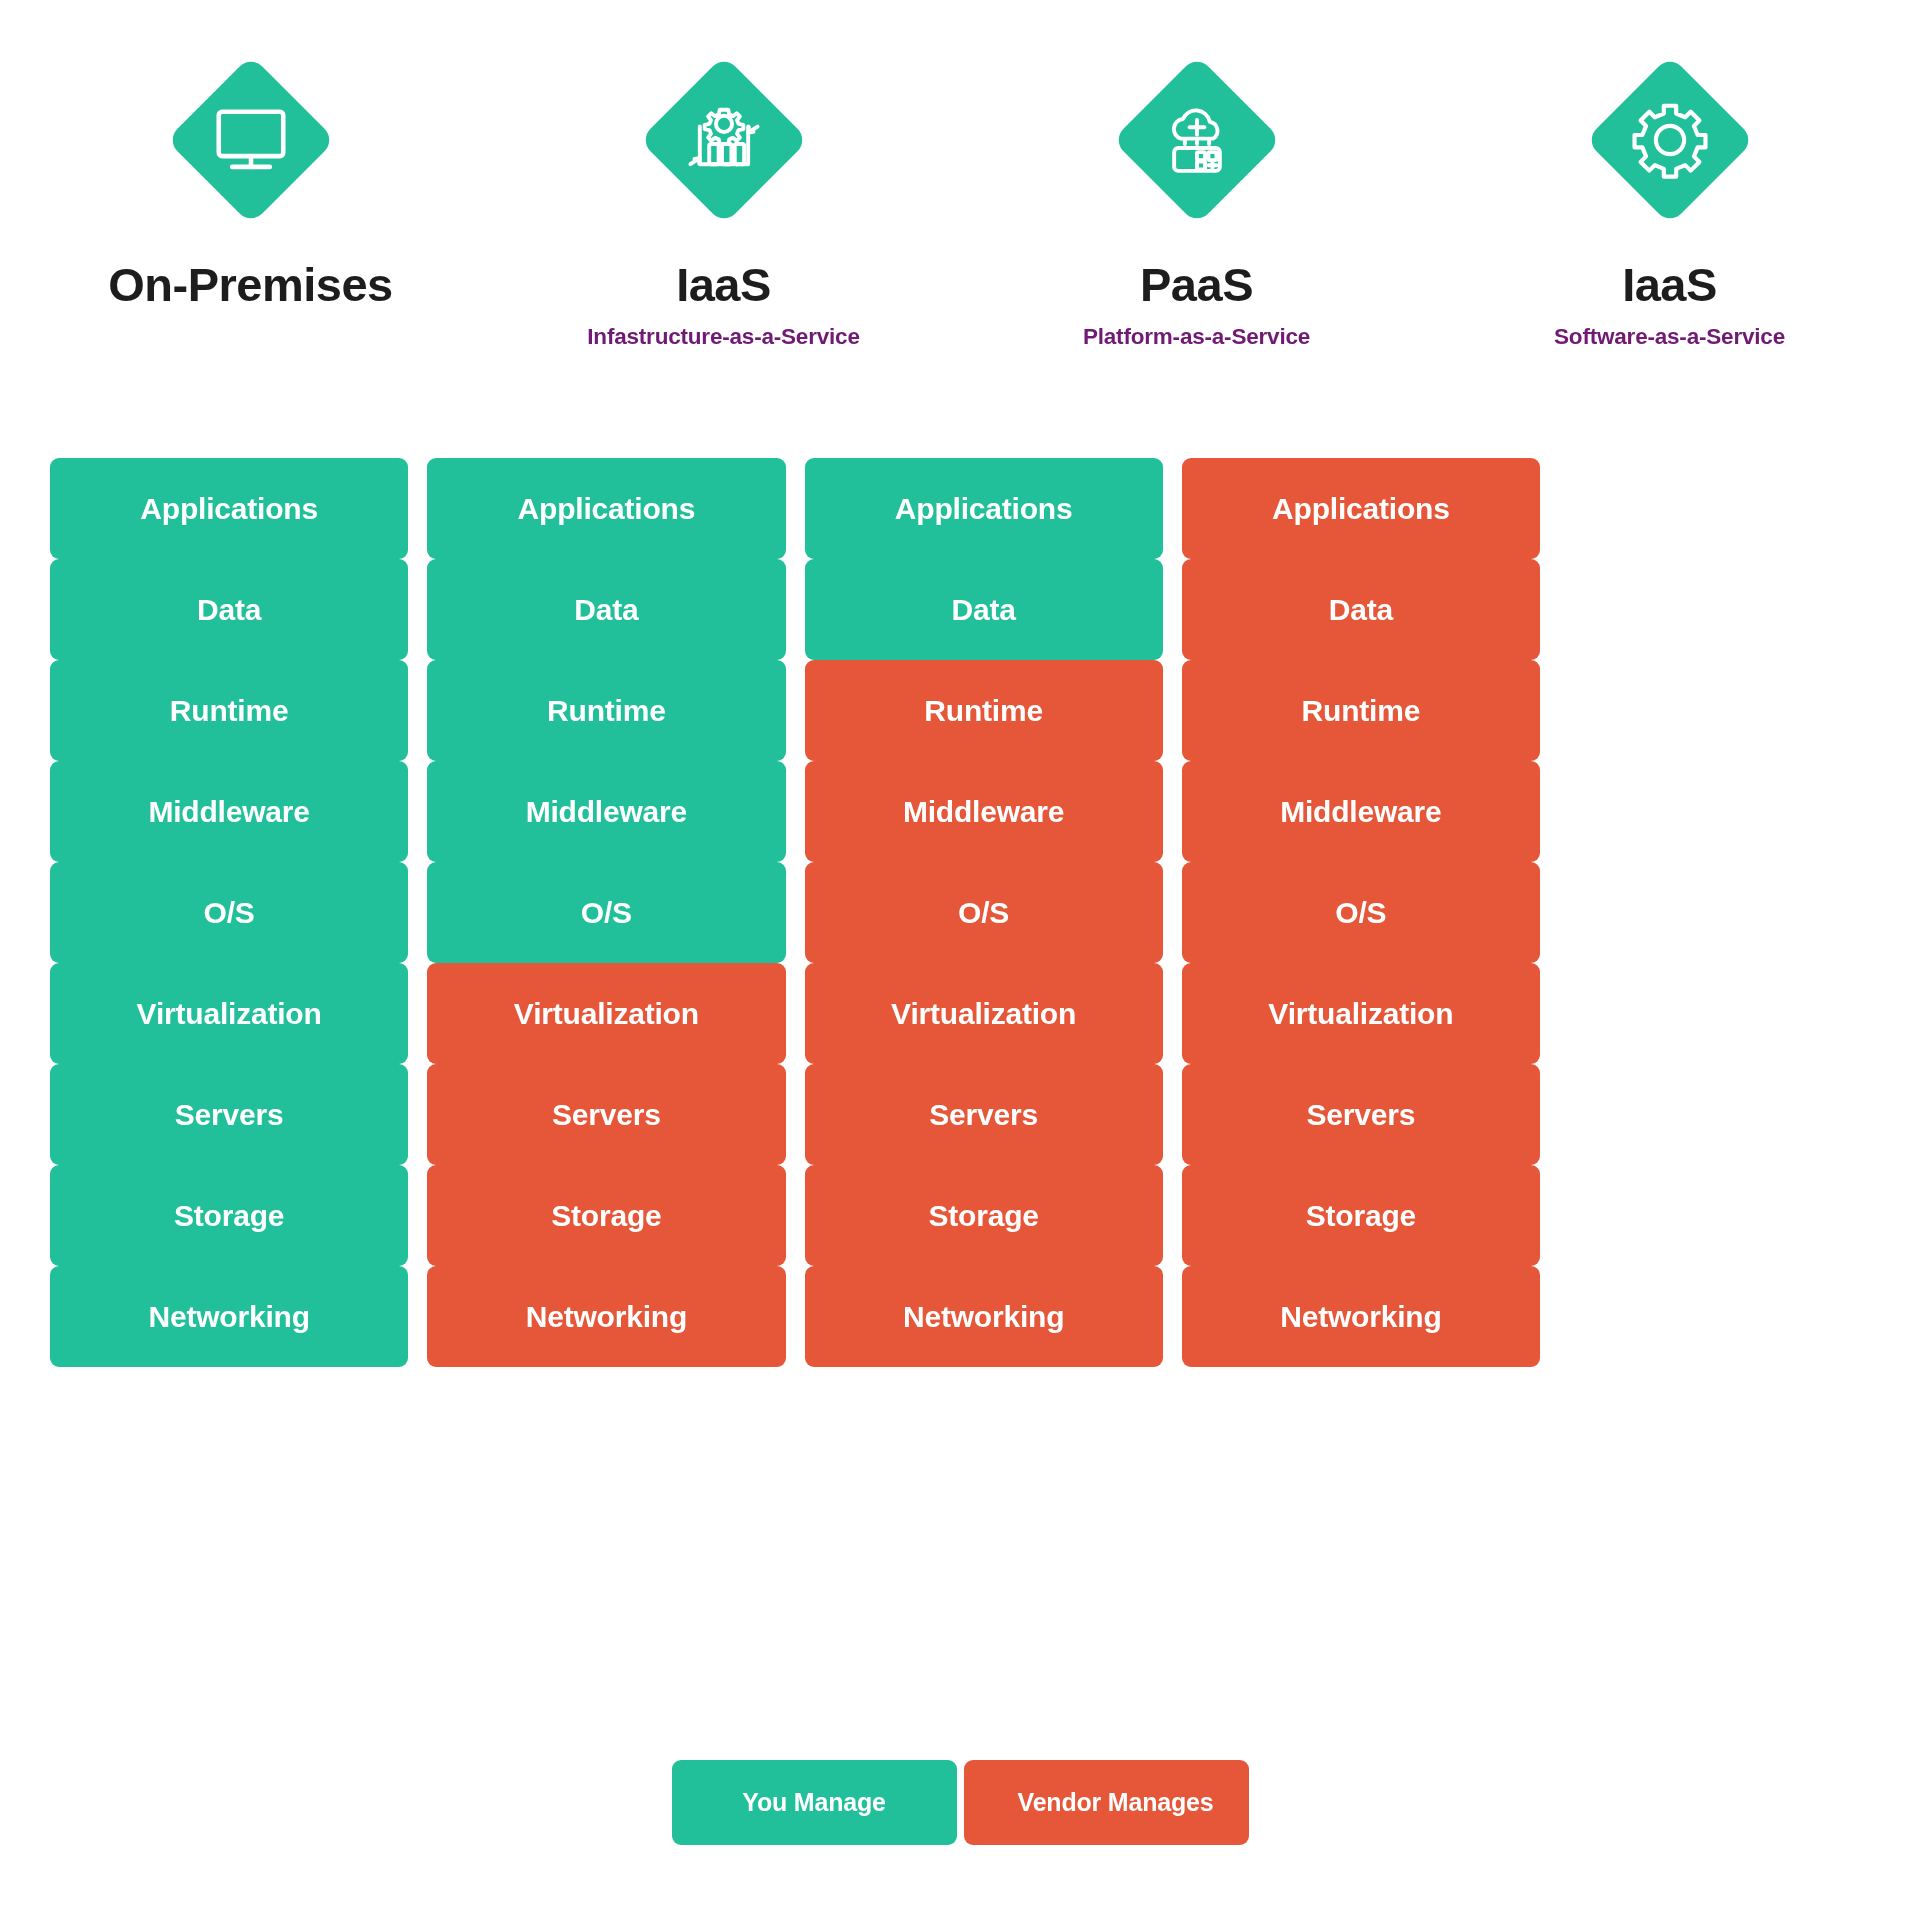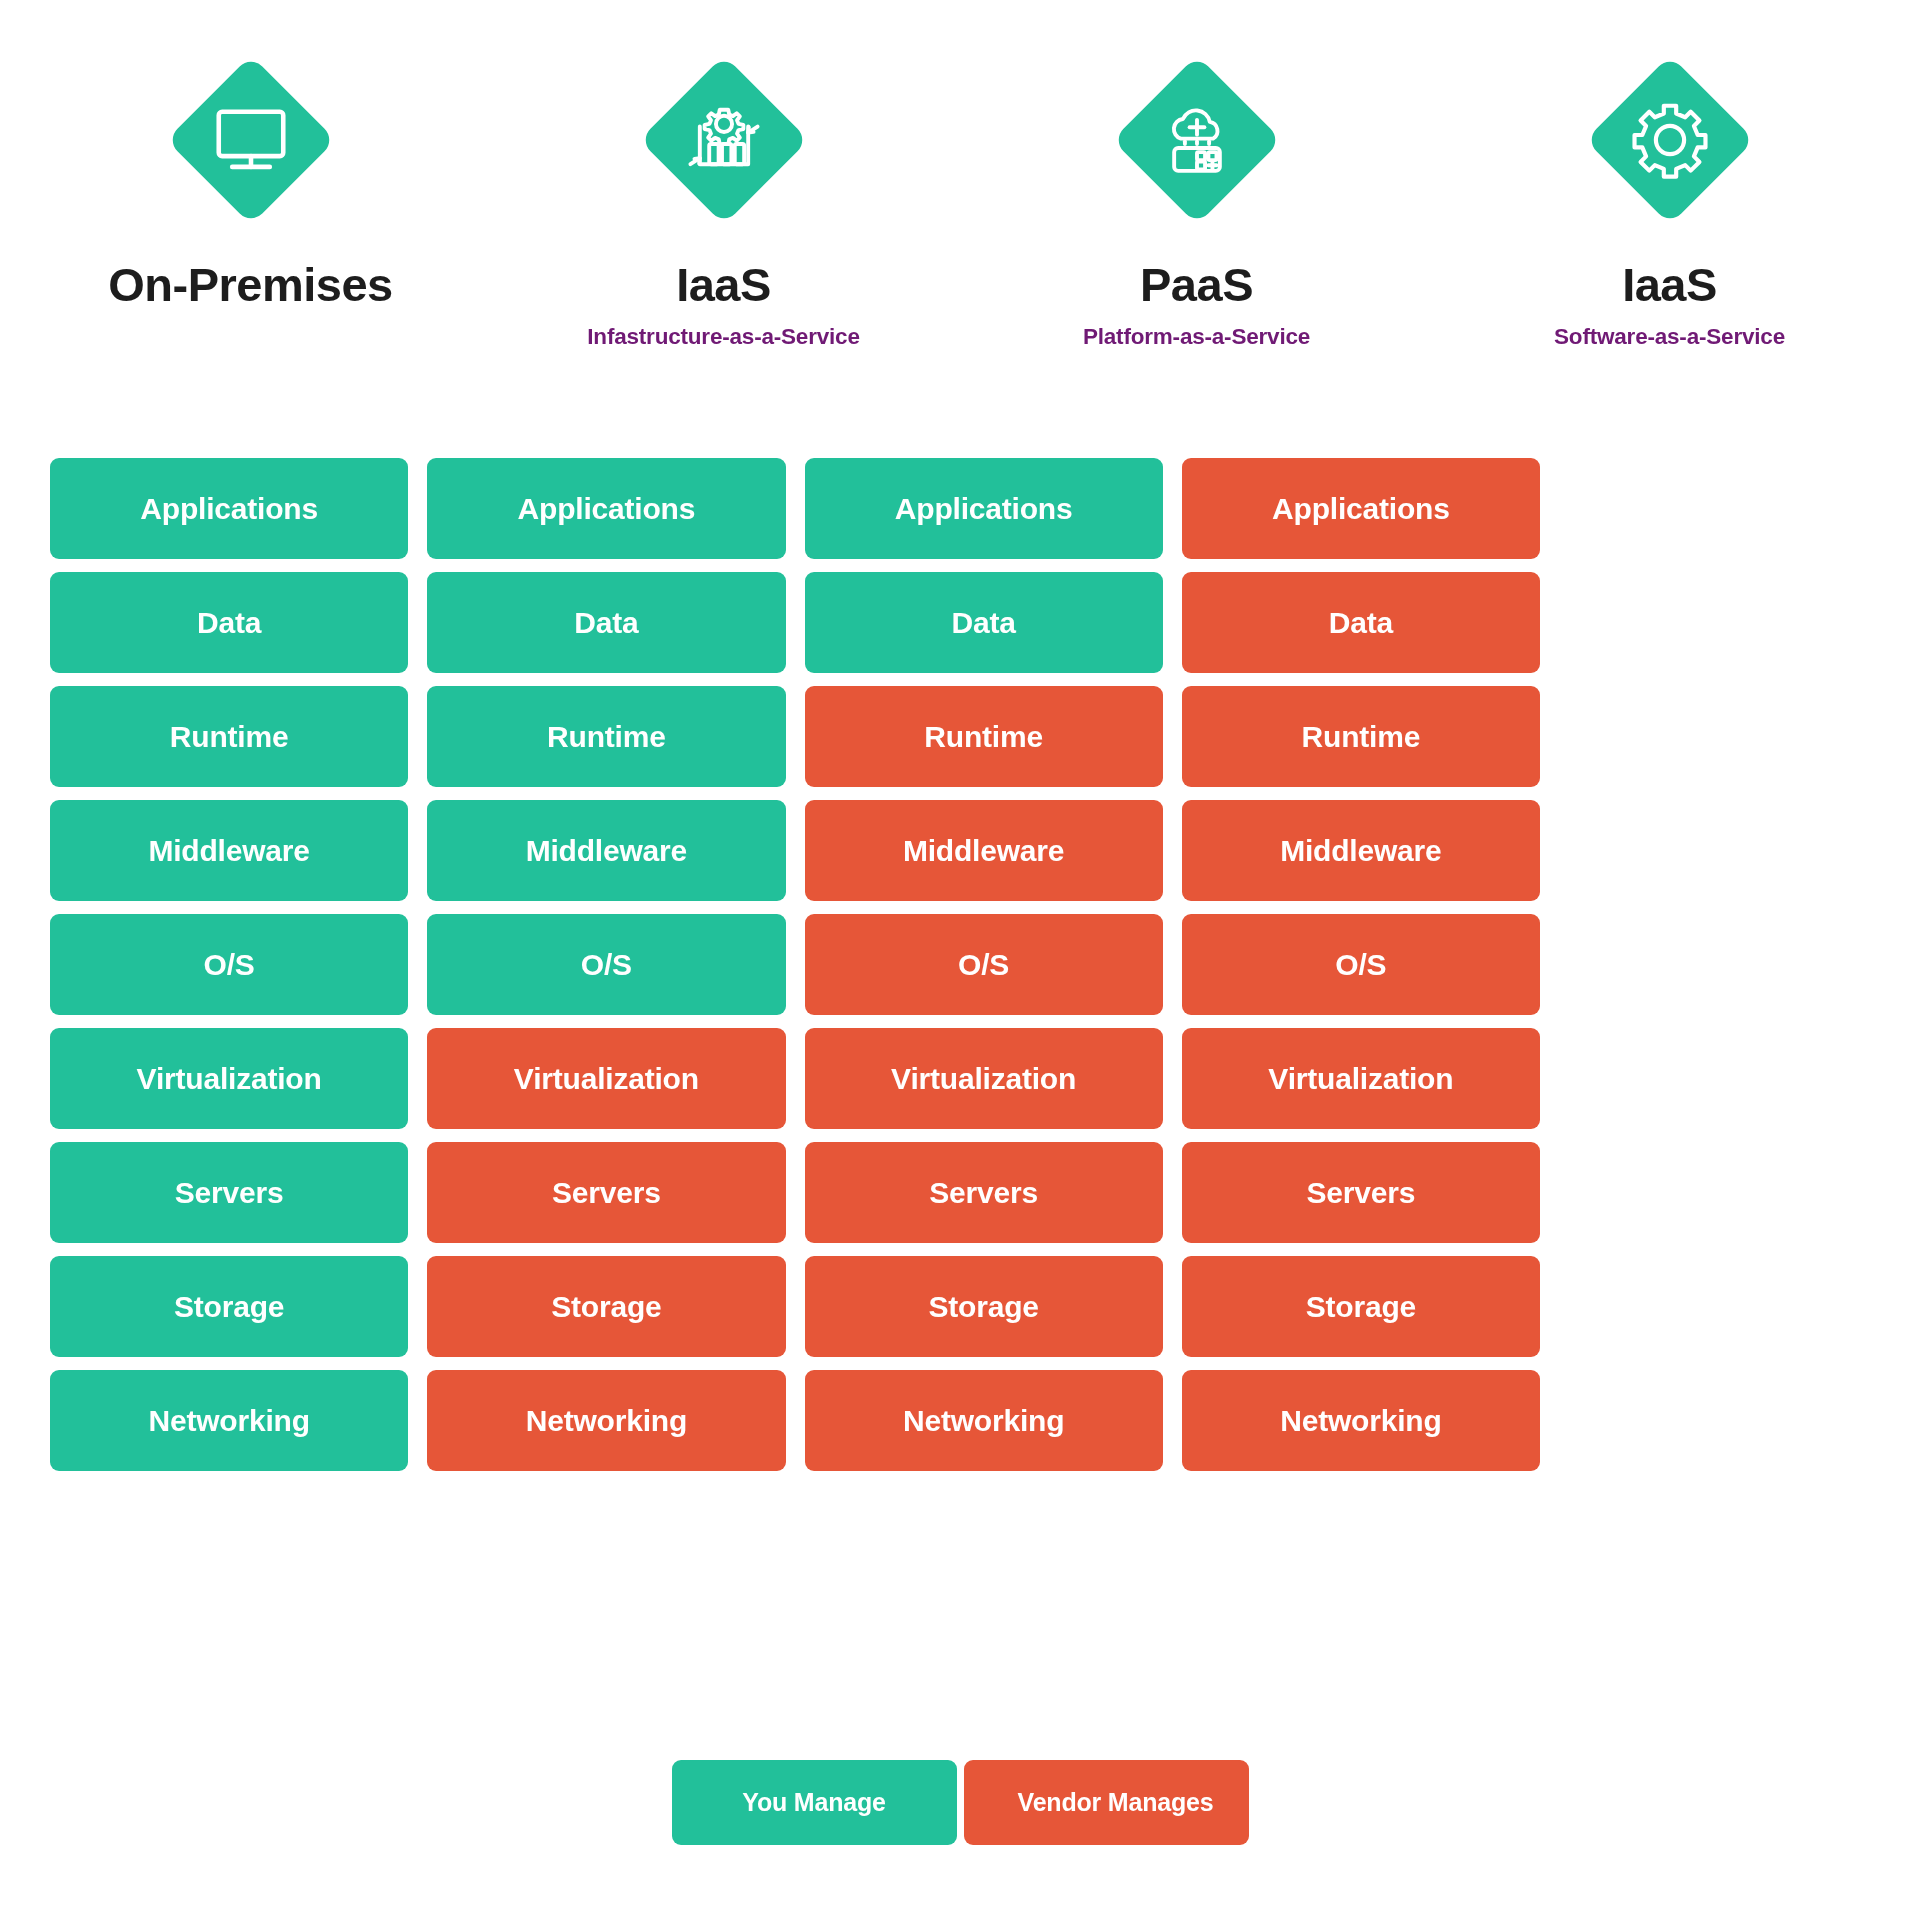--- a/index.html
+++ b/index.html
@@ -95,21 +95,20 @@
   .grid {
     position: absolute;
     top: 458px;
     left: 30px;
     width: 1510px;
   }
 
   .grid-row {
     display: flex;
     gap: 19px;
-    margin-bottom: 13px;
     padding-left: 20px;
   }
 
   .cell {
     flex: 1 1 0;
     height: 101px;
     border-radius: 9px;
     display: flex;
     align-items: center;
     justify-content: center;

